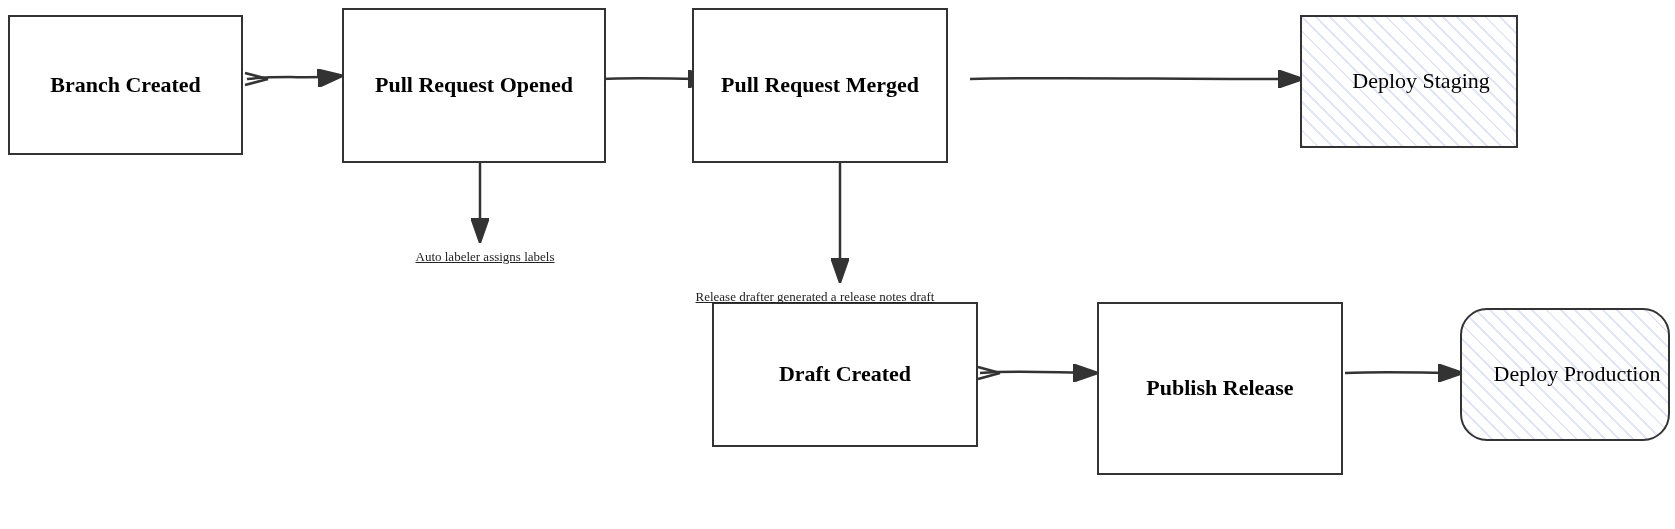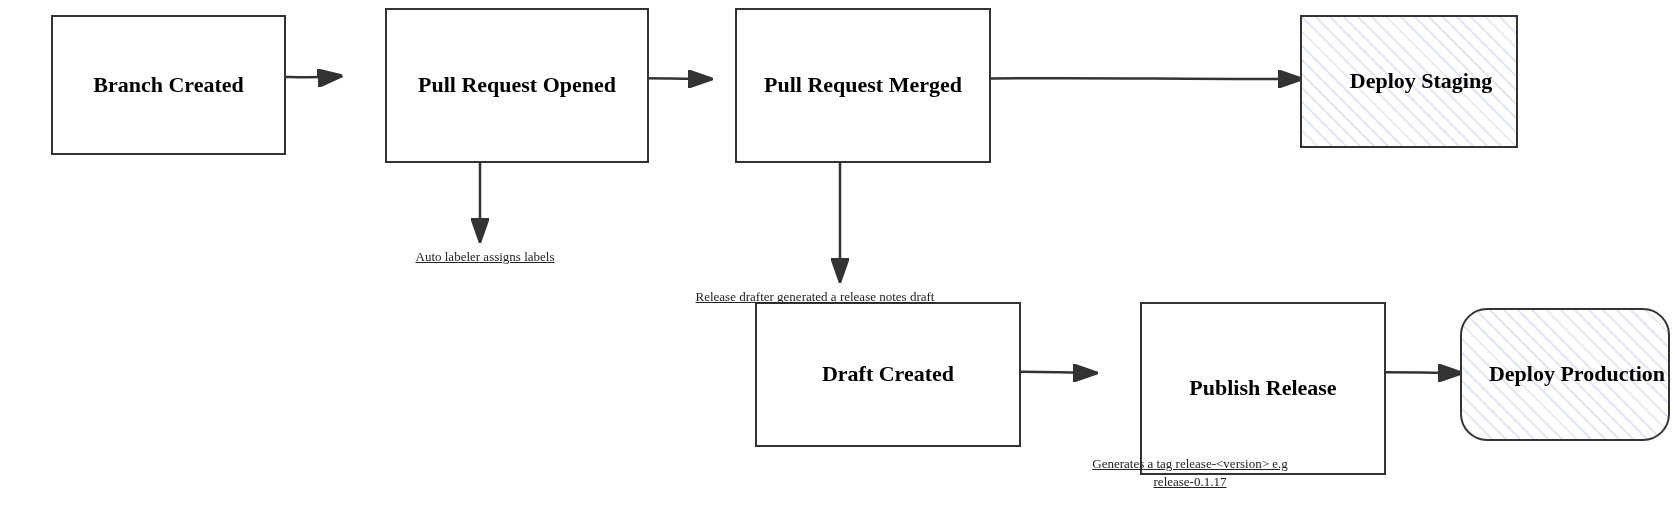--- a/index.html
+++ b/index.html
@@ -23,40 +23,39 @@
       position: absolute;
       border: 2.5px solid #333;
       background: #fff;
       display: flex;
       align-items: center;
       justify-content: center;
       text-align: center;
       font-size: 22px;
       font-weight: bold;
       line-height: 1.3;
-      margin-left: 43px;
     }
 
     .box-hatched {
       position: absolute;
       border: 2.5px solid #333;
       background-image: repeating-linear-gradient(
         45deg,
         rgba(100, 120, 200, 0.18) 0px,
         rgba(100, 120, 200, 0.18) 2px,
         transparent 2px,
         transparent 10px
       );
       background-color: #fff;
       display: flex;
       align-items: center;
       justify-content: center;
       text-align: center;
       font-size: 22px;
-      font-weight: bold;
+      font-weight: normal;
       line-height: 1.3;
       padding-left: 24px;
     }
 
     .label {
       position: absolute;
       font-size: 13px;
       font-weight: normal;
       text-align: center;
       color: #222;
@@ -152,17 +151,14 @@
   <div class="box-hatched" style="left: 1460px; top: 308px; width: 210px; height: 133px; border-radius: 27px;">
     <span>Deploy
 Production</span>
   </div>
 
   <div class="label" style="left: 370px; top: 248px; width: 230px;">Auto labeler assigns labels</div>
 
   <div class="label" style="left: 690px; top: 288px; width: 250px;">Release drafter generated
 a release notes draft</div>
 
-  <div class="label" style="left: 1080px; top: 455px; width: 220px;">Generates a tag
-release-&lt;version&gt;
-e.g release-0.1.17</div>
 
 </div>
 
 </body></html>

